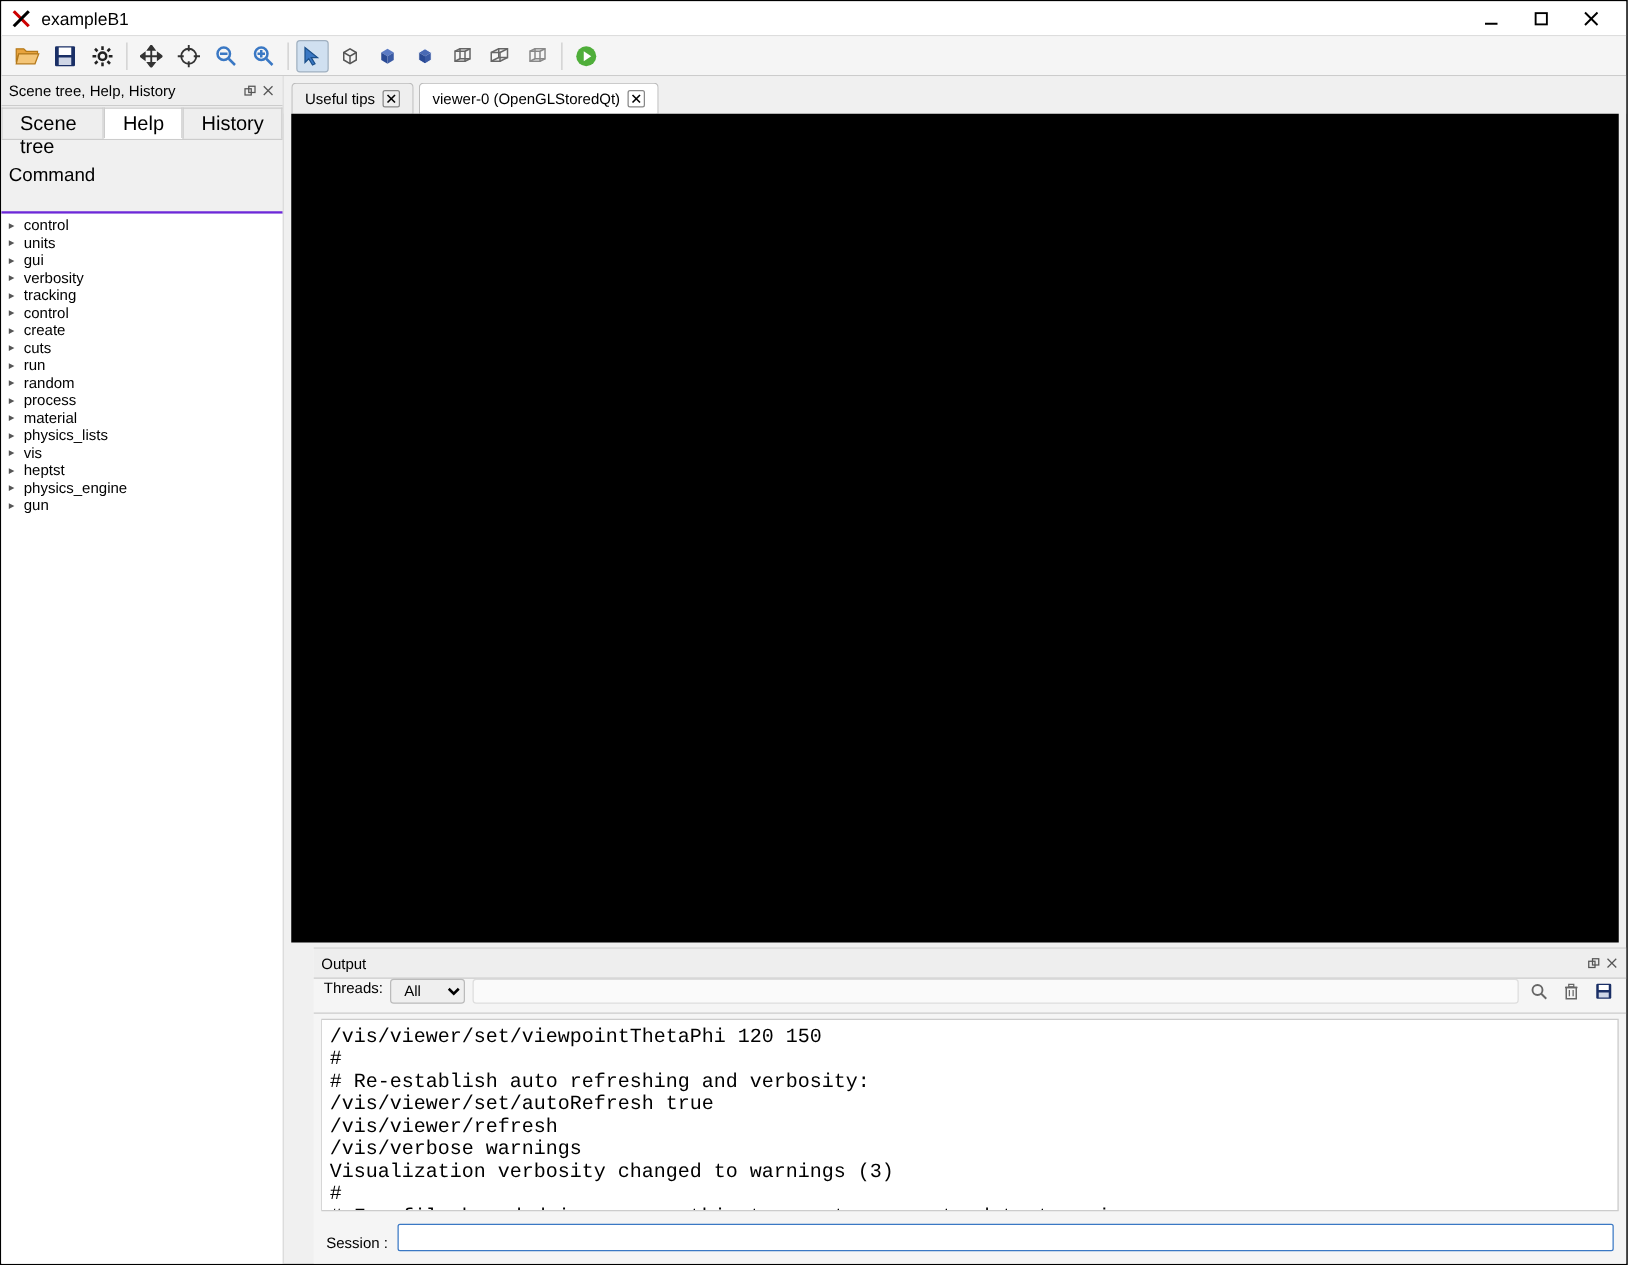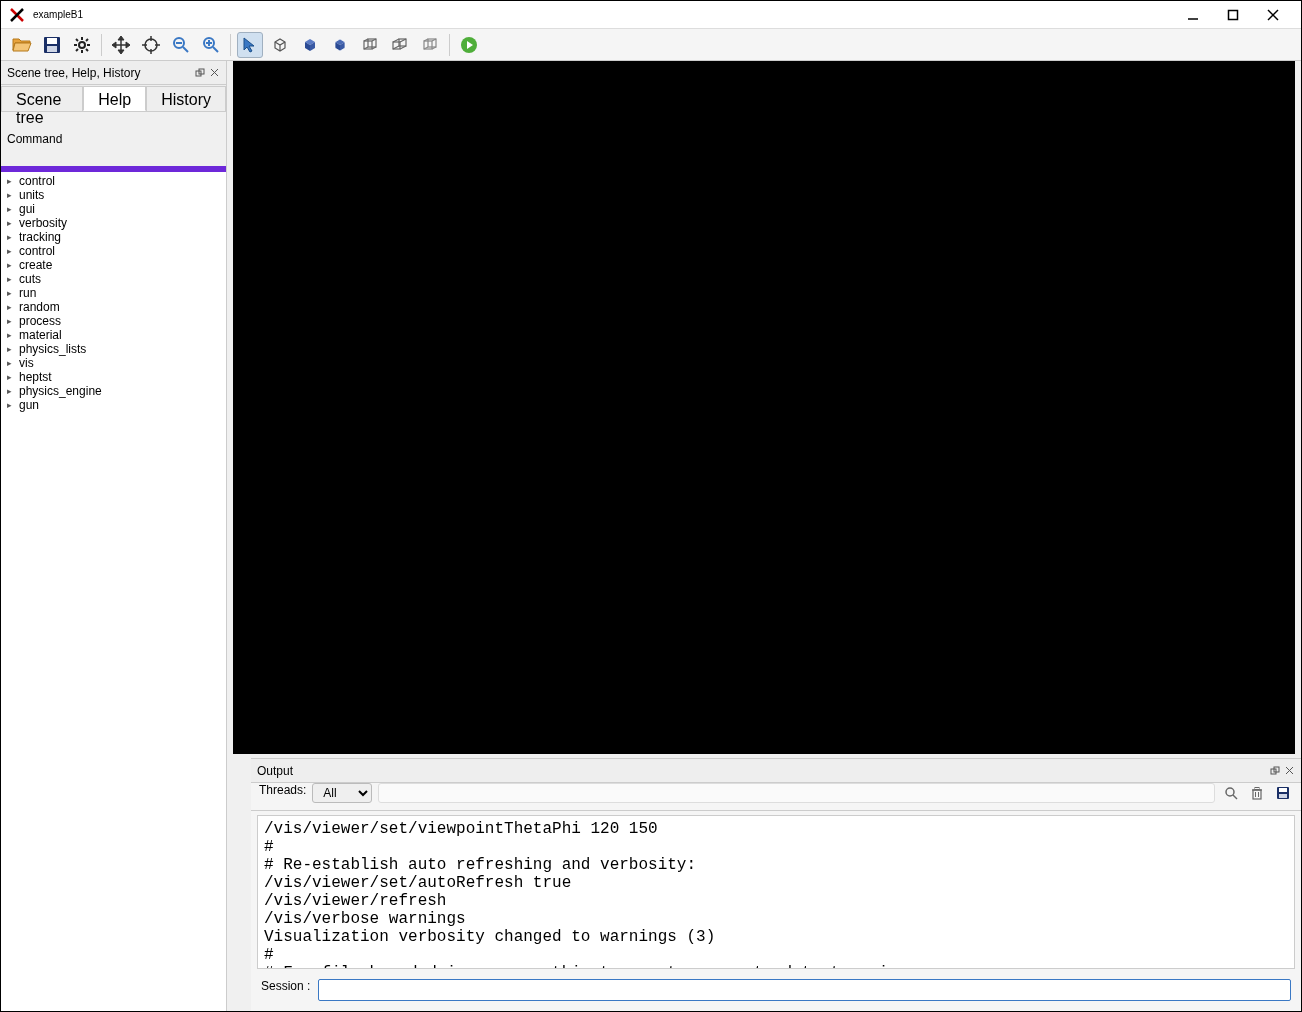--- a/index.html
+++ b/index.html
@@ -14,21 +14,21 @@
 }
 .titlebar {
   height: 28px;
   background: #fff;
   display: flex;
   align-items: center;
   padding: 0 8px;
   border-bottom: 1px solid #ddd;
 }
 .titlebar .app-icon { width: 16px; height: 16px; margin-right: 8px; }
-.titlebar .title { flex: 1; font-size: 10px; }
+.titlebar .title { flex: 1; font-size: 14px; }
 .titlebar .winbtn { width: 40px; height: 28px; display: flex; align-items: center; justify-content: center; cursor: pointer; }
 .titlebar .winbtn svg { width: 12px; height: 12px; }
 
 .toolbar {
   height: 32px;
   background: #f5f5f5;
   border-bottom: 1px solid #ccc;
   display: flex;
   align-items: center;
   padding: 0 8px;
@@ -101,23 +101,23 @@
   flex: 1;
   border: 1px solid #bbb;
   border-radius: 3px;
   padding: 3px 6px;
   font-size: 12px;
 }
 
 .cmd-header {
   background: #f0f0f0;
   border-top: 1px solid #ccc;
-  border-bottom: 6px solid #6d28d9;
+  border-bottom: 2px solid #6d28d9;
   padding: 20px 6px;
-  font-size: 12px;
+  font-size: 15px;
 }
 .tree {
   flex: 1;
   background: #fff;
   overflow-y: auto;
   padding: 2px 0;
 }
 .tree-item {
   display: flex;
   align-items: center;
@@ -209,21 +209,21 @@
   padding: 4px 6px;
   font-family: "Courier New", monospace;
   font-size: 16px;
   white-space: pre;
   overflow: auto;
   line-height: 18px;
 }
 
 .session-row {
   display: flex;
-  align-items: flex-start;
+  align-items: flex-end;
   padding: 6px 10px 10px 10px;
   gap: 8px;
 }
 .session-row label { font-size: 12px; }
 .session-row input {
   flex: 1;
   border: 1px solid #3a78c4;
   padding: 3px 6px;
   font-size: 12px;
   border-radius: 2px;
@@ -477,20 +477,40 @@
           <span>physics_engine</span>
         </div>
         <div class="tree-item">
           <span class="arrow">▸</span>
           <span>gun</span>
         </div>
       </div>
   </div>
 
   <div class="content">
+    <div class="viewer-tabs" id="viewer-tabs">
+        <div class="vtab">
+          <span>Useful tips</span>
+          <span class="close">
+            <svg width="8" height="8" viewBox="0 0 8 8">
+              <line x1="1" y1="1" x2="7" y2="7" stroke="#000" stroke-width="1.3"></line>
+              <line x1="7" y1="1" x2="1" y2="7" stroke="#000" stroke-width="1.3"></line>
+            </svg>
+          </span>
+        </div>
+        <div class="vtab active">
+          <span>viewer-0 (OpenGLStoredQt)</span>
+          <span class="close">
+            <svg width="8" height="8" viewBox="0 0 8 8">
+              <line x1="1" y1="1" x2="7" y2="7" stroke="#000" stroke-width="1.3"></line>
+              <line x1="7" y1="1" x2="1" y2="7" stroke="#000" stroke-width="1.3"></line>
+            </svg>
+          </span>
+        </div>
+      </div>
     <div class="viewer-canvas"></div>
 
     <div class="output-panel">
       <div class="panel-header">
         <span>Output</span>
         <span class="spacer"></span>
         <span class="smallbtn">
             <svg width="10" height="10" viewBox="0 0 10 10">
               <rect x="1" y="3" width="5" height="5" fill="none" stroke="#555"></rect>
               <rect x="4" y="1" width="5" height="5" fill="none" stroke="#555"></rect>

